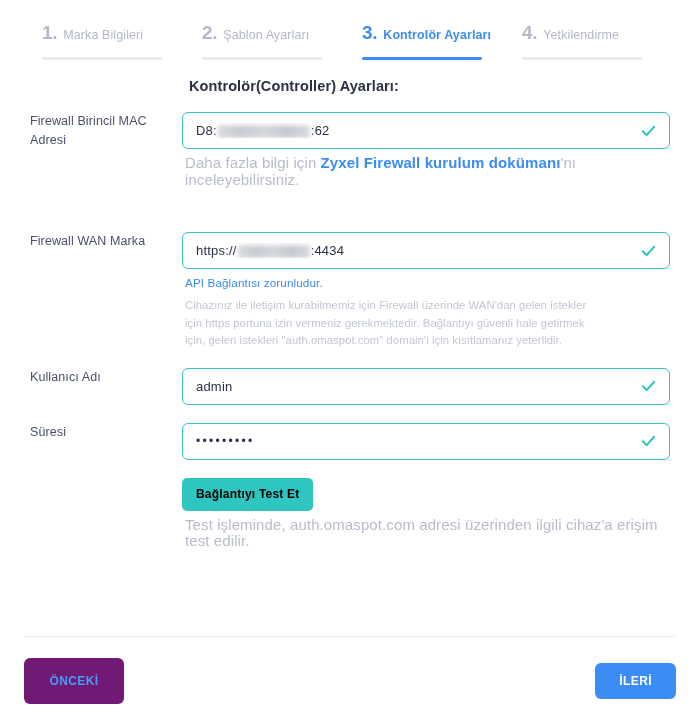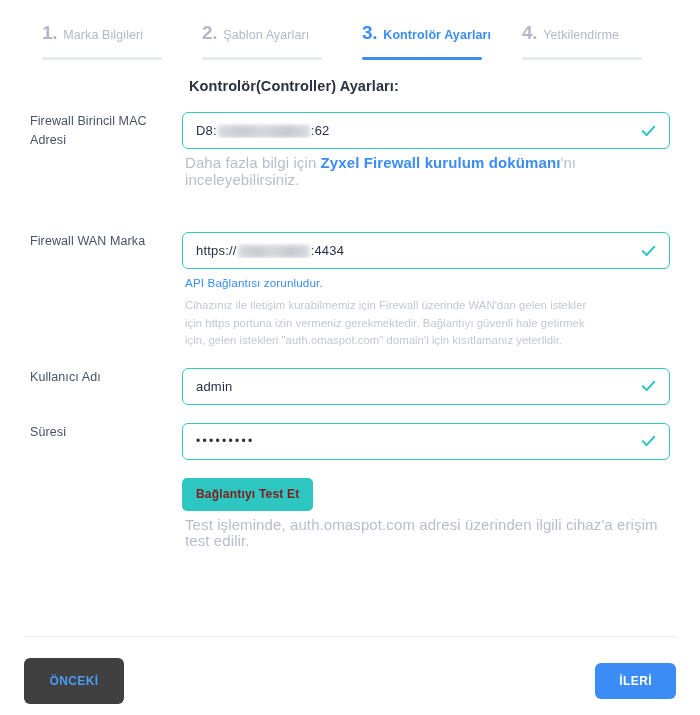--- a/index.html
+++ b/index.html
@@ -149,21 +149,21 @@
     padding: 8px 0 0 3px;
     max-width: 415px;
     letter-spacing: 0.05px;
   }
   .sp-24 { height: 22px; }
   .sp-18 { height: 18px; }
 
   .test-btn {
     display: inline-block;
     background: #2ec6c0;
-    color: #7f1d1d;
+    color: #000000;
     font-size: 12px;
     font-weight: 700;
     border: none;
     border-radius: 5px;
     padding: 9px 14px 10px 14px;
     cursor: pointer;
     letter-spacing: 0.2px;
   }
 
   
@@ -176,21 +176,21 @@
   }
   .footer {
     position: absolute;
     left: 24px; right: 24px;
     top: 658px;
     display: flex;
     justify-content: space-between;
     align-items: center;
   }
   .btn-prev {
-    background: #404040;
+    background: #701a75;
     color: #4a9bf7;
     font-size: 12px;
     font-weight: 700;
     border: none;
     border-radius: 6px;
     padding: 8px 24px;
     height: 46px;
     min-width: 100px;
     cursor: pointer;
     letter-spacing: 0.4px;

